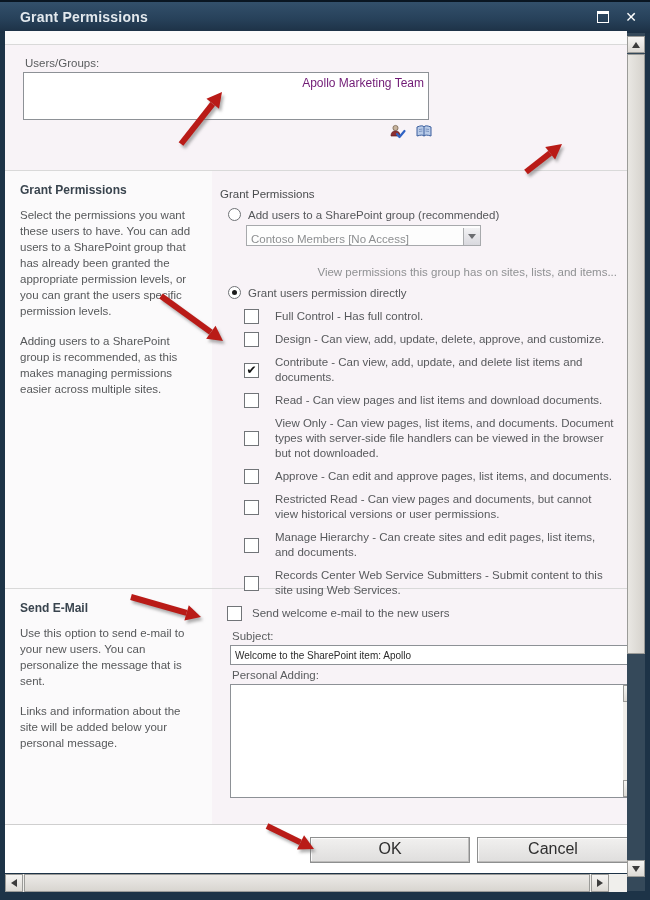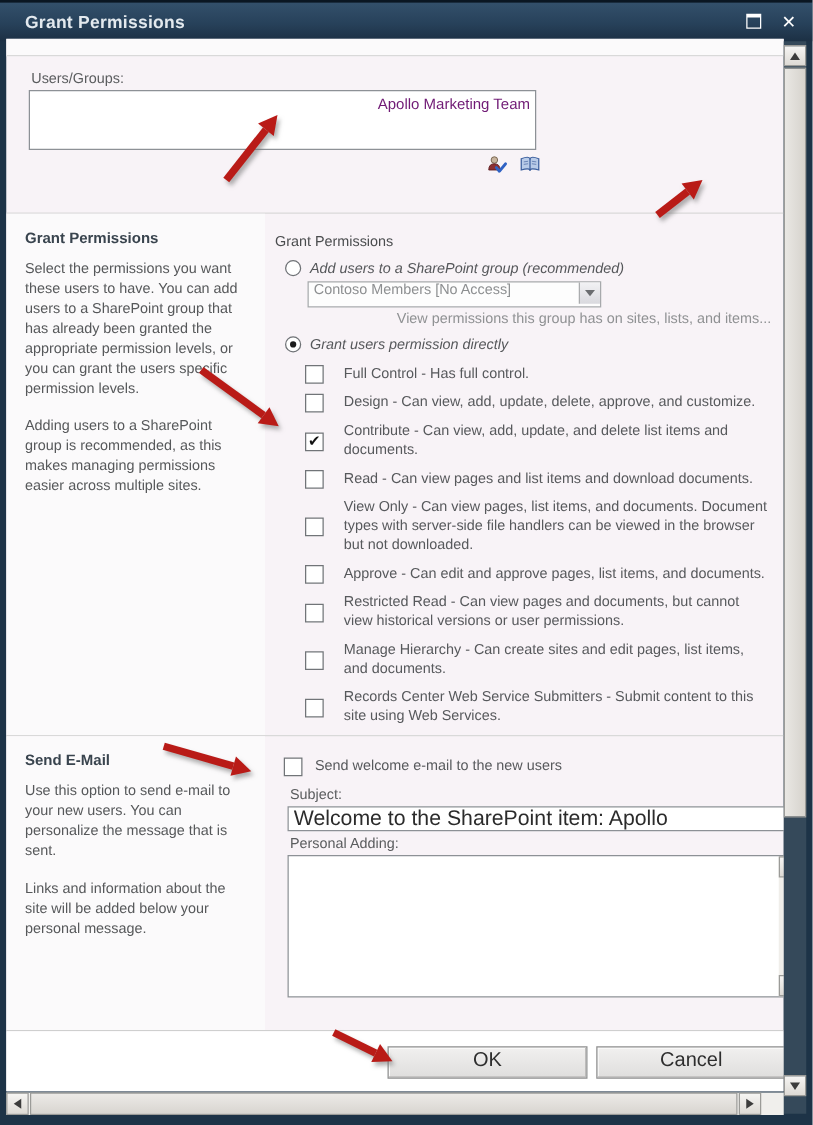--- a/index.html
+++ b/index.html
@@ -40,32 +40,32 @@
   .field-label{font-size:11.5px;color:#5a5c5e;margin:10px 0 3px 12px;}
   .ta-users{
     display:block;margin-left:10px;width:396px;height:40px;resize:none;
     border:1px solid #8d9196;background:#fff;color:#701a75;
     font-family:inherit;font-size:12px;padding:3px 4px;outline:none;text-align:right;
   }
   .picker-icons{width:410px;margin-left:10px;margin-top:4px;display:flex;justify-content:flex-end;gap:8px;}
   .picker-icons .icbtn{width:18px;height:17px;cursor:pointer;position:relative;}
   
   .panel-label{font-size:11.5px;color:#4a4c4e;margin:15px 0 8px 0;}
-  .radio-row{display:flex;align-items:flex-end;margin:6px 0 4px 8px;font-style:italic;}
+  .radio-row{display:flex;align-items:flex-end;margin:6px 0 4px 8px;}
   .radio{
     width:11px;height:11px;border-radius:50%;
     border:1px solid #6f7276;background:#fff;position:relative;flex:0 0 11px;
   }
   .radio.selected::after{
     content:"";position:absolute;left:3px;top:3px;width:5px;height:5px;border-radius:50%;background:#1c1c1c;
   }
   .radio-label{font-size:11.5px;color:#55575a;margin-left:7px;}
   .select-box{
-    margin:3px 0 3px 26px;width:233px;height:19px;background:#fdfdfd;
-    border:1px solid #a7a9ac;display:flex;align-items:flex-start;position:relative;cursor:default;
+    margin:3px 0 20px 26px;width:233px;height:19px;background:#fdfdfd;
+    border:1px solid #a7a9ac;display:flex;align-items:flex-end;position:relative;cursor:default;
   }
   .select-box .sel-text{font-size:11.5px;color:#8d8f91;padding-left:4px;flex:1;white-space:nowrap;overflow:hidden;}
   .select-box .sel-arrow{
     width:16px;height:17px;background:linear-gradient(#f2f2f4,#d9d9de);
     border-left:1px solid #aaacae;display:flex;align-items:center;justify-content:center;
   }
   .sel-arrow::after{content:"";border:4px solid transparent;border-top:5px solid #6b6d70;margin-top:4px;}
   .view-link{font-size:11.5px;color:#8f9193;margin:2px 0 8px 26px;cursor:pointer;text-align:right;}
   
   .perm-list{margin:6px 0 0 24px;}
@@ -77,21 +77,21 @@
   }
   .checkbox .tick{display:none;font-size:12px;font-weight:bold;color:#111;line-height:1;margin-top:-1px;}
   .checkbox.checked .tick{display:block;}
   .perm-text{font-size:11.5px;line-height:15px;color:#57595c;margin-left:16px;max-width:362px;cursor:pointer;}
   
   .sendmail-row{display:flex;align-items:center;margin:14px 0 2px 7px;}
   .sendmail-row .checkbox{align-self:flex-start;margin-top:1px;}
   .input-subject{
     display:block;margin-left:10px;width:400px;height:16px;
     border:1px solid #8d9196;background:#fff;color:#2b2b2b;
-    font-family:inherit;font-size:17px;padding:1px 4px;outline:none;
+    font-family:inherit;font-size:10px;padding:1px 4px;outline:none;
   }
   .msgbox{
     margin-left:10px;margin-top:2px;width:410px;height:112px;background:#fff;
     border:1px solid #8d9196;position:relative;
   }
   .msgbox textarea{
     position:absolute;left:0;top:0;width:390px;height:110px;border:none;resize:none;
     font-family:inherit;font-size:12px;padding:2px 3px;outline:none;background:transparent;
   }
   

